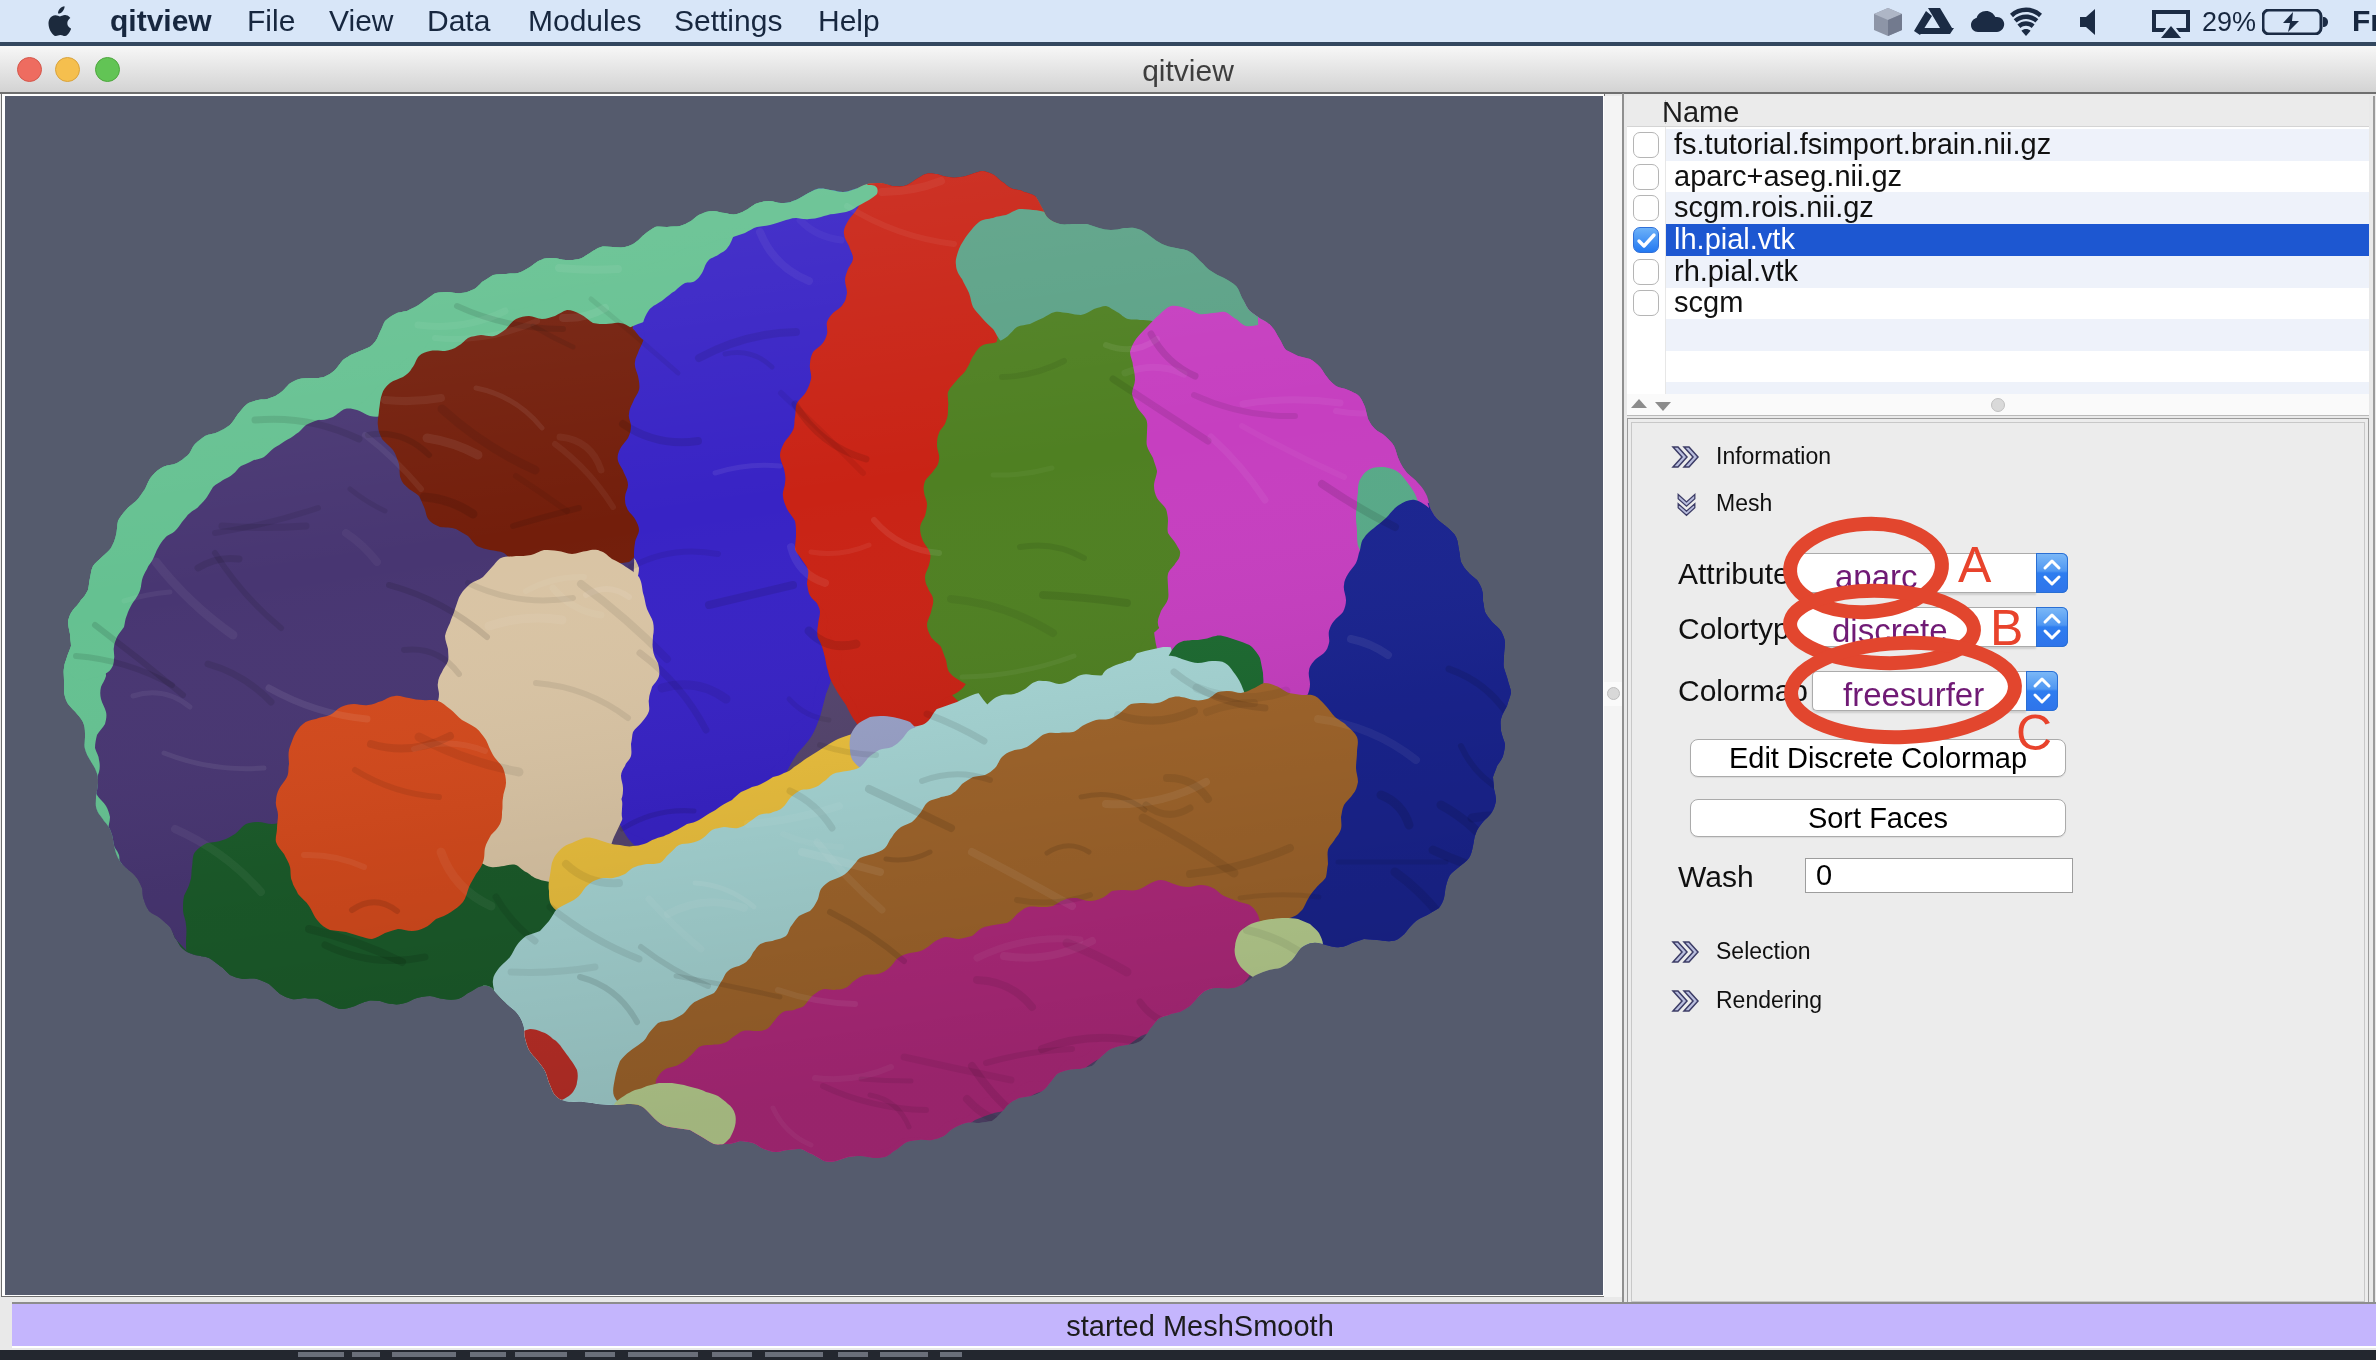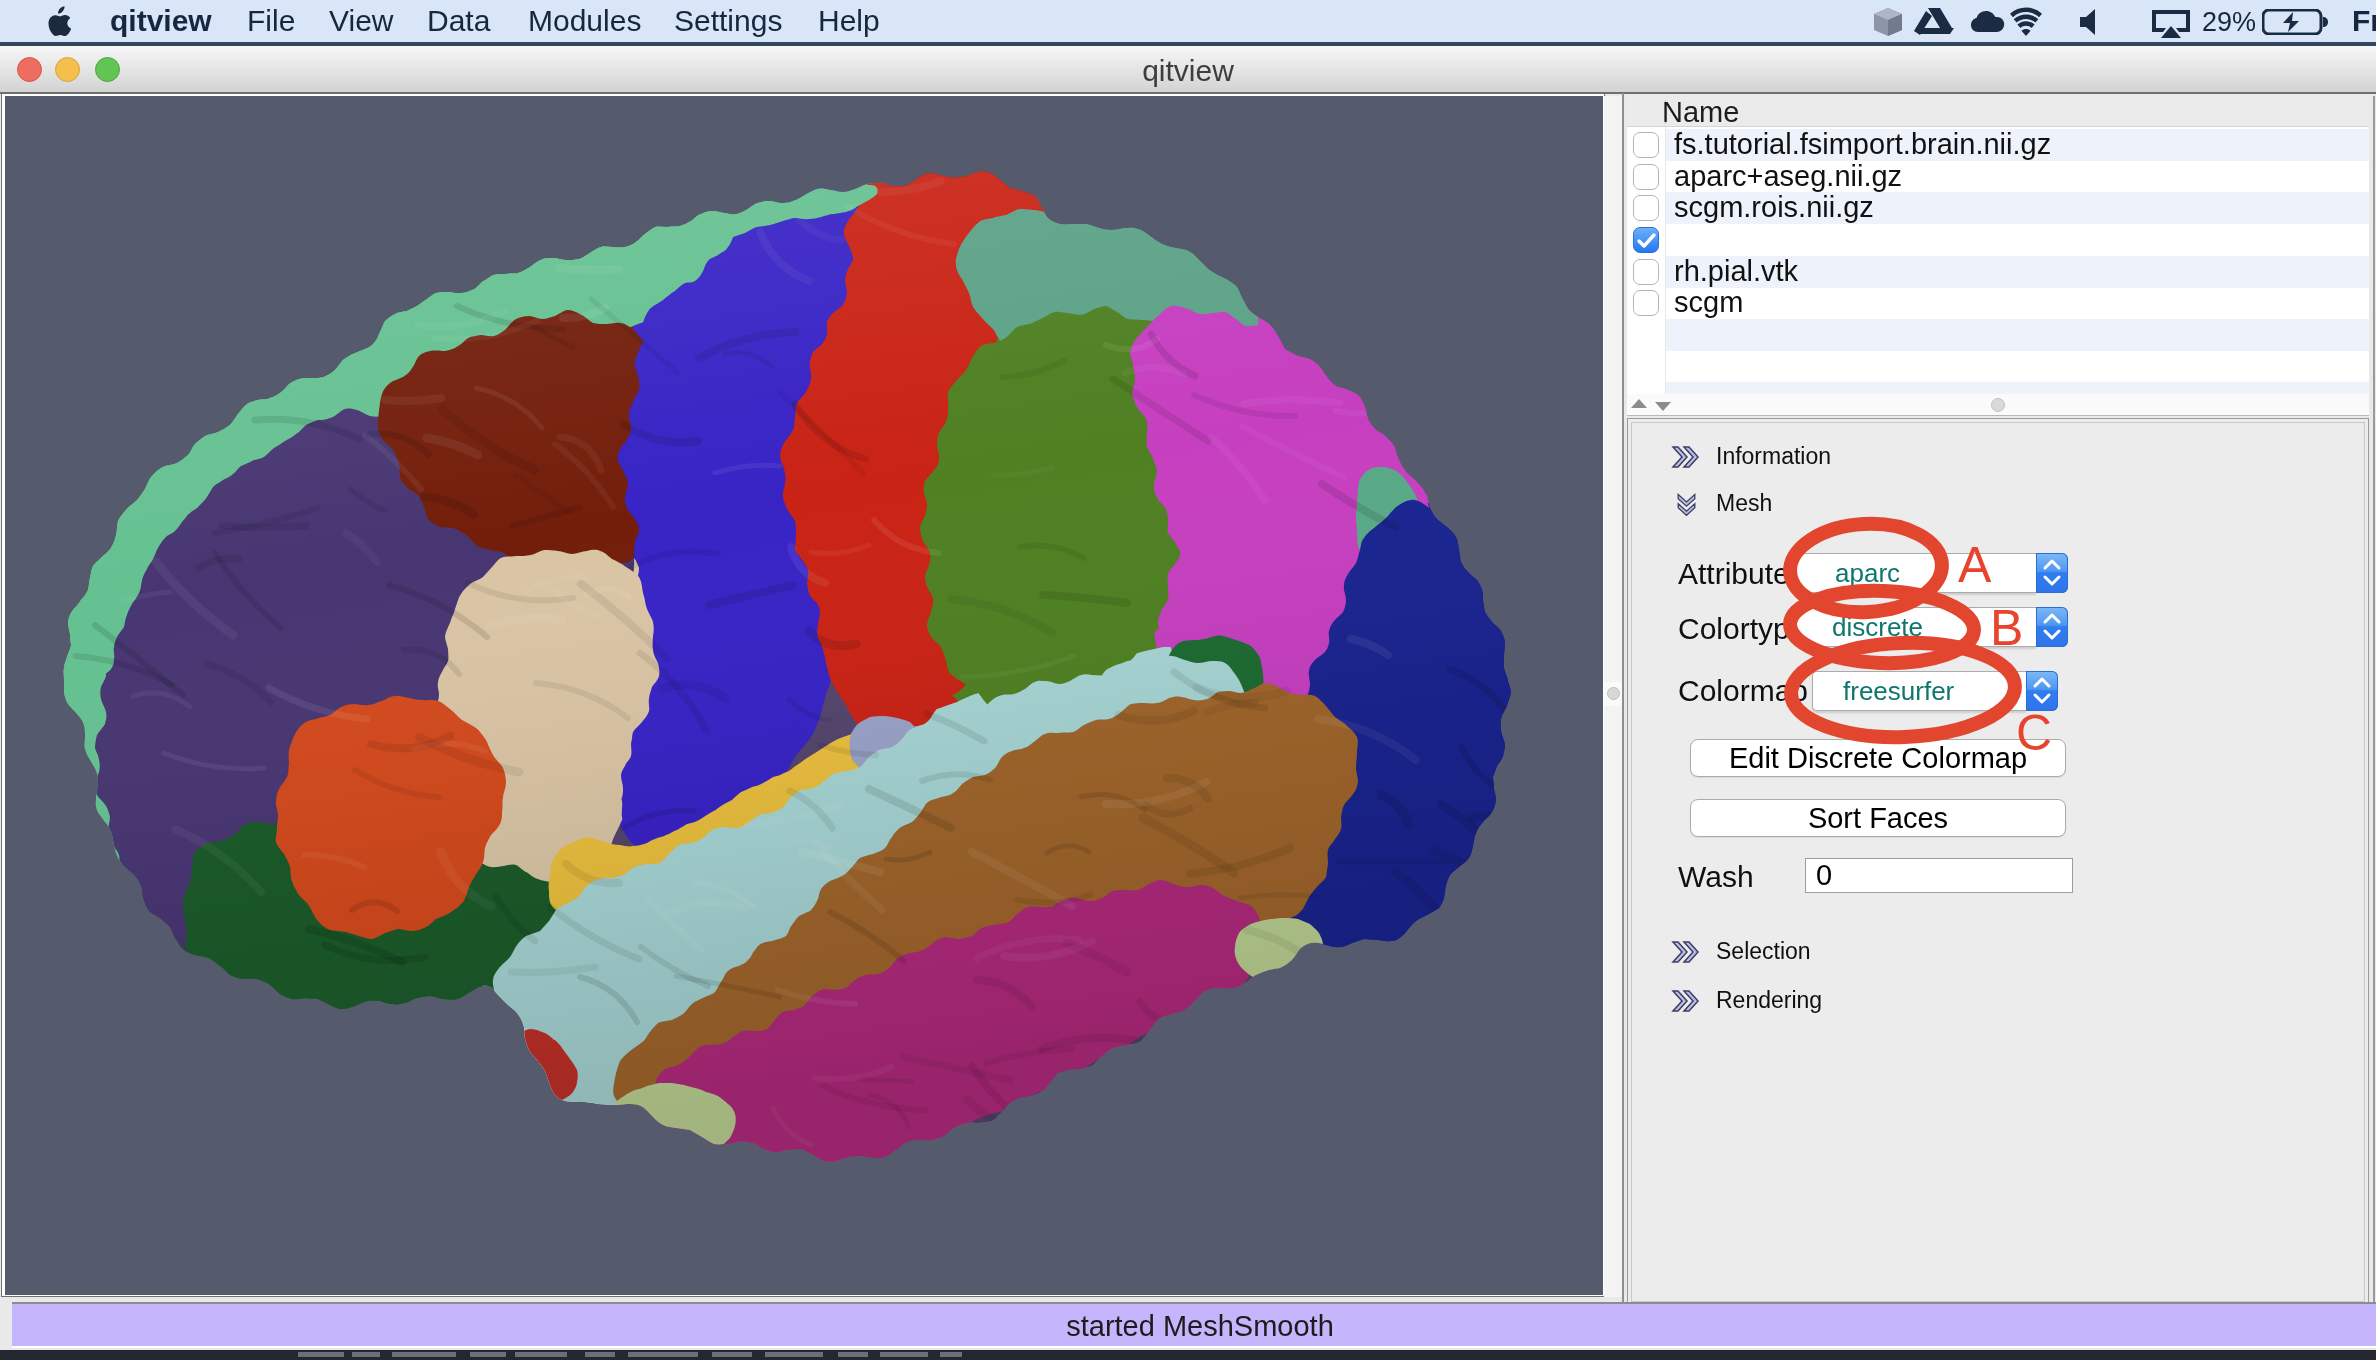--- a/index.html
+++ b/index.html
@@ -25,21 +25,21 @@
 .row.alt{background:#eef2fa}
 .row.sel{background:#1d57d1;color:#fff}
 .cb{position:absolute;left:6px;width:26px;height:26px;background:#fff;border:1px solid #b5b5b5;border-radius:7px}
 .cb.on{background:linear-gradient(#6cb1f8,#2379f2);border:1px solid #2f6fd8}
 #listfoot{left:1627px;top:394px;width:742px;height:22px;background:#fafafa;border-bottom:1px solid #b9b9b9}
 #propouter{left:1627px;top:418px;width:742px;height:888px;background:#ececec;border:1px solid #9b9b9b}
 #propinner{left:1631px;top:422px;width:734px;height:880px;background:#ececec;border:1px solid #c8c8c8}
 .seclbl{position:absolute;font-size:23px;color:#101010}
 .lbl{position:absolute;font-size:30px;color:#101010}
 .combo{position:absolute;height:40px;background:#fff;border:1px solid #ababab;border-right:none;
- border-radius:5px 0 0 5px;box-shadow:0 2px 2px rgba(0,0,0,.13);font-size:26px;color:#0f766e}
+ border-radius:5px 0 0 5px;box-shadow:0 2px 2px rgba(0,0,0,.13);font-size:33px;color:#701a75}
 .combo span{position:absolute;top:4px}
 .stepper{position:absolute;width:32px;height:40px;border-radius:0 6px 6px 0;
  background:linear-gradient(#7db9f7 0%,#4f97f2 45%,#2e7df0 50%,#2f74ea 100%);box-shadow:inset 0 0 0 1px #2a6fd4}
 .btn{position:absolute;height:38px;background:#fff;border:1px solid #ababab;border-radius:8px;
  font-size:29px;color:#000;text-align:center;box-shadow:0 1px 1px rgba(0,0,0,.08)}
 .btn span{position:relative;top:2px}
 #washfield{position:absolute;left:1805px;top:858px;width:268px;height:35px;background:#fff;border:1px solid #9d9d9d;font-size:29px;color:#000}
 #washfield span{position:absolute;left:10px;top:0px}
 #statusbar{left:12px;top:1302px;width:2376px;height:46px;background:#c4b5fd;border-top:2px solid #8d8d8d;border-bottom:2px solid #fff}
 #statusbar span{position:absolute;left:0;width:2376px;text-align:center;top:6px;font-size:29px;color:#1c1c1c}
@@ -328,20 +328,23 @@
     </div>
   <div class="row alt" style="top:33px">
       <span class="nm">fs.tutorial.fsimport.brain.nii.gz</span>
     </div>
   <div class="row alt" style="top:96px">
       <span class="nm">scgm.rois.nii.gz</span>
     </div>
   <div class="row" style="top:65px">
       <span class="nm">aparc+aseg.nii.gz</span>
     </div>
+  <div class="row sel" style="top:128px">
+      <span class="nm">lh.pial.vtk</span>
+    </div>
   <div class="row alt" style="top:160px">
       <span class="nm">rh.pial.vtk</span>
     </div>
   <div class="row" style="top:191px">
       <span class="nm">scgm</span>
     </div>
   <div class="row alt" style="top:223px"></div>
   <div class="row alt" style="top:286px"></div>
 
   <div style="position:absolute;left:38px;top:31px;width:1px;height:267px;background:#e7e7e7"></div>

